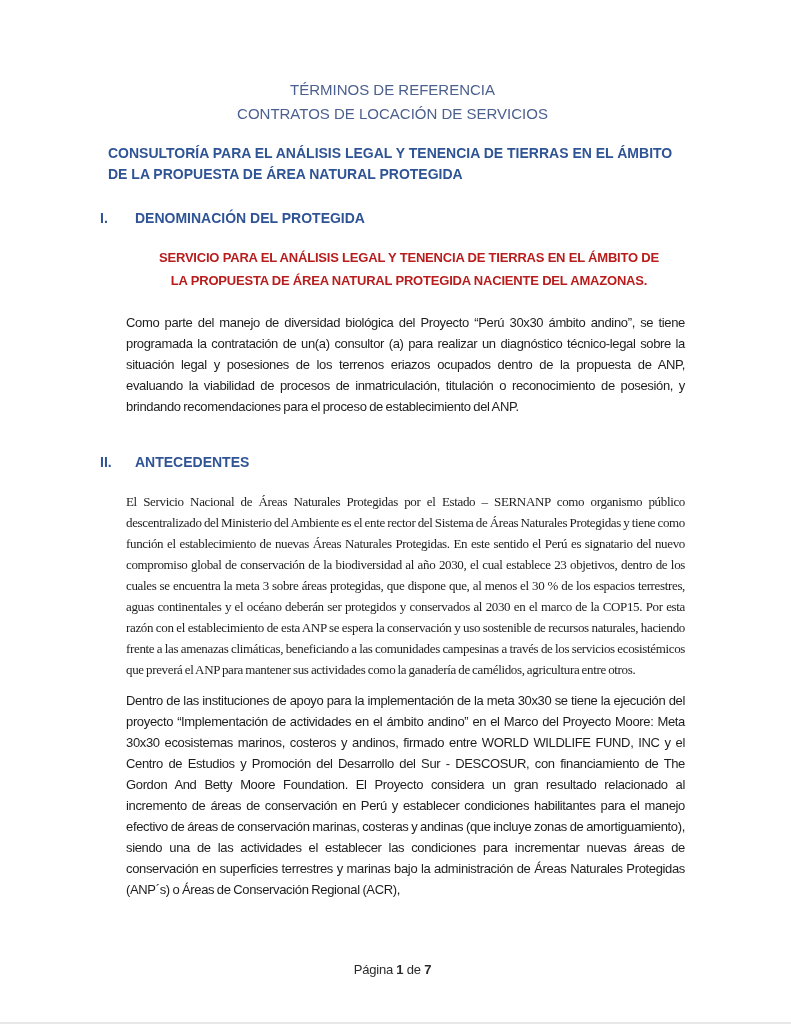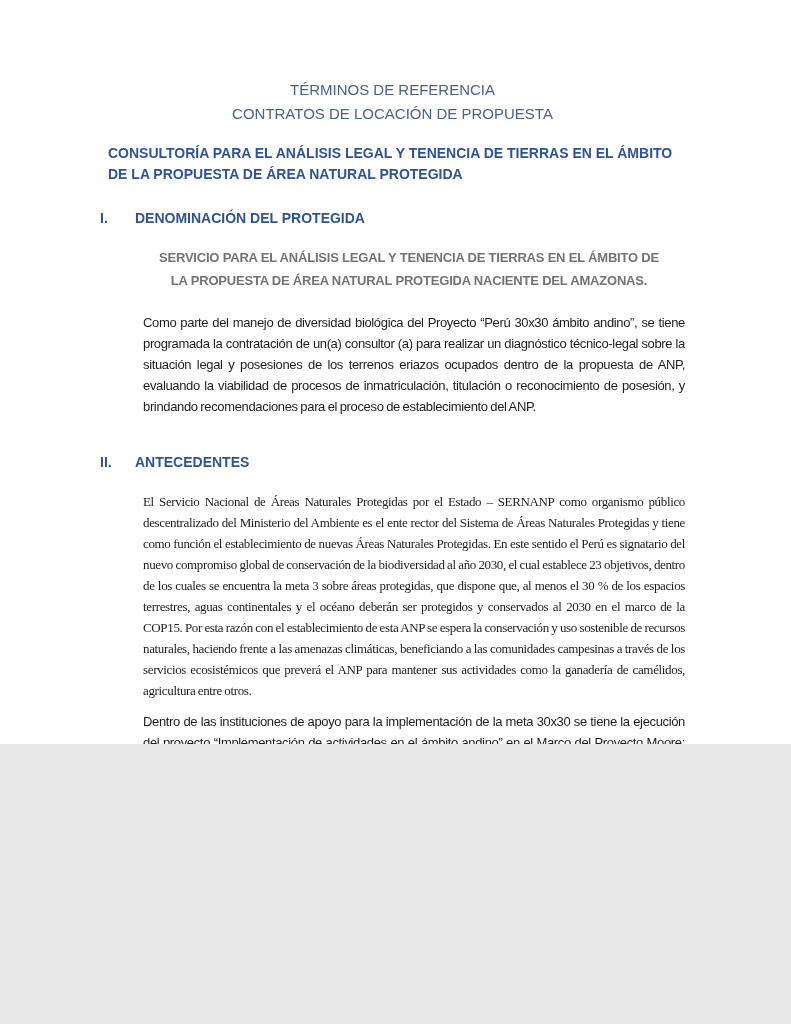--- a/index.html
+++ b/index.html
@@ -3,21 +3,21 @@
 <meta charset="utf-8">
 <style>
   html, body {
     margin: 0;
     padding: 0;
     background: #e8e8e8;
   }
   .page {
     position: relative;
     width: 791px;
-    height: 744px;
+    height: 1022px;
     margin: 0 auto;
     background: #ffffff;
     box-sizing: border-box;
     padding: 78px 106px 45px 100px;
     display: flex;
     flex-direction: column;
     overflow: hidden;
     font-family: "Liberation Sans", sans-serif;
     color: #1d1d1d;
   }
@@ -51,25 +51,25 @@
     width: 35px;
     flex: 0 0 35px;
   }
   .callout {
     margin: 19px 0 20px 55px;
     width: 508px;
     text-align: center;
     font-weight: 700;
     font-size: 13px;
     line-height: 23px;
-    color: #737373;
+    color: #b91c1c;
     letter-spacing: -0.2px;
   }
   .para {
-    margin: 0 0 10px 43px;
+    margin: 0 0 10px 26px;
     text-align: justify;
     font-size: 13px;
     line-height: 21px;
     letter-spacing: -0.35px;
     word-spacing: -0.6px;
     color: #1d1d1d;
   }
   .para.first-of-section { margin-top: 20px; font-family: Liberation Serif, serif; }
   .page-footer {
     margin-top: auto;
@@ -80,21 +80,21 @@
   }
   .page-footer .bold { font-weight: 700; }
 </style>
 </head>
 <body>
 
 <div class="page">
 
   <div class="doc-title">
     <div>TÉRMINOS DE REFERENCIA</div>
-    <div>CONTRATOS DE LOCACIÓN DE PROPUESTA</div>
+    <div>CONTRATOS DE LOCACIÓN DE SERVICIOS</div>
   </div>
 
   <div class="doc-subtitle">CONSULTORÍA PARA EL ANÁLISIS LEGAL Y TENENCIA DE TIERRAS EN EL ÁMBITO DE LA PROPUESTA DE ÁREA NATURAL PROTEGIDA</div>
 
   <div class="section-heading first">
     <span class="numeral">I.</span>
     <span>DENOMINACIÓN DEL PROTEGIDA</span>
   </div>
 
   <div class="callout">SERVICIO PARA EL ANÁLISIS LEGAL Y TENENCIA DE TIERRAS EN EL ÁMBITO DE LA PROPUESTA DE ÁREA NATURAL PROTEGIDA NACIENTE DEL AMAZONAS.</div>
@@ -103,14 +103,20 @@
 
   <div class="section-heading second">
     <span class="numeral">II.</span>
     <span>ANTECEDENTES</span>
   </div>
 
   <p class="para first-of-section">El Servicio Nacional de Áreas Naturales Protegidas por el Estado – SERNANP como organismo público descentralizado del Ministerio del Ambiente es el ente rector del Sistema de Áreas Naturales Protegidas y tiene como función el establecimiento de nuevas Áreas Naturales Protegidas. En este sentido el Perú es signatario del nuevo compromiso global de conservación de la biodiversidad al año 2030, el cual establece 23 objetivos, dentro de los cuales se encuentra la meta 3 sobre áreas protegidas, que dispone que, al menos el 30 % de los espacios terrestres, aguas continentales y el océano deberán ser protegidos y conservados al 2030 en el marco de la COP15. Por esta razón con el establecimiento de esta ANP se espera la conservación y uso sostenible de recursos naturales, haciendo frente a las amenazas climáticas, beneficiando a las comunidades campesinas a través de los servicios ecosistémicos que preverá el ANP para mantener sus actividades como la ganadería de camélidos, agricultura entre otros.</p>
 
   <p class="para">Dentro de las instituciones de apoyo para la implementación de la meta 30x30 se tiene la ejecución del proyecto “Implementación de actividades en el ámbito andino” en el Marco del Proyecto Moore: Meta 30x30 ecosistemas marinos, costeros y andinos, firmado entre WORLD WILDLIFE FUND, INC y el Centro de Estudios y Promoción del Desarrollo del Sur - DESCOSUR, con financiamiento de The Gordon And Betty Moore Foundation. El Proyecto considera un gran resultado relacionado al incremento de áreas de conservación en Perú y establecer condiciones habilitantes para el manejo efectivo de áreas de conservación marinas, costeras y andinas (que incluye zonas de amortiguamiento), siendo una de las actividades el establecer las condiciones para incrementar nuevas áreas de conservación en superficies terrestres y marinas bajo la administración de Áreas Naturales Protegidas (ANP´s) o Áreas de Conservación Regional (ACR),</p>
 
+  <div class="page-footer">
+    <span>Página</span>
+    <span class="bold">1</span>
+    <span>de</span>
+    <span class="bold">7</span>
+  </div>
 
 </div>
 
 </body></html>

